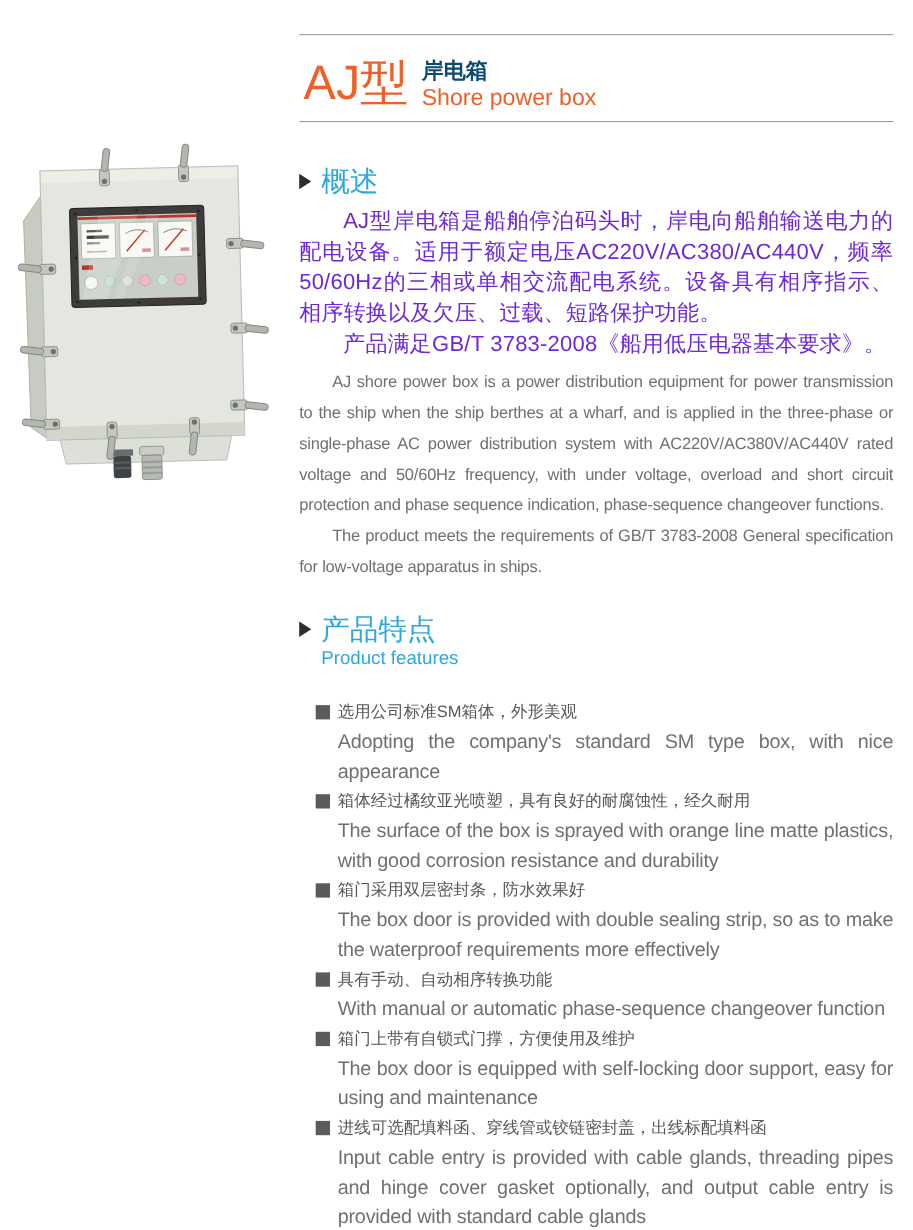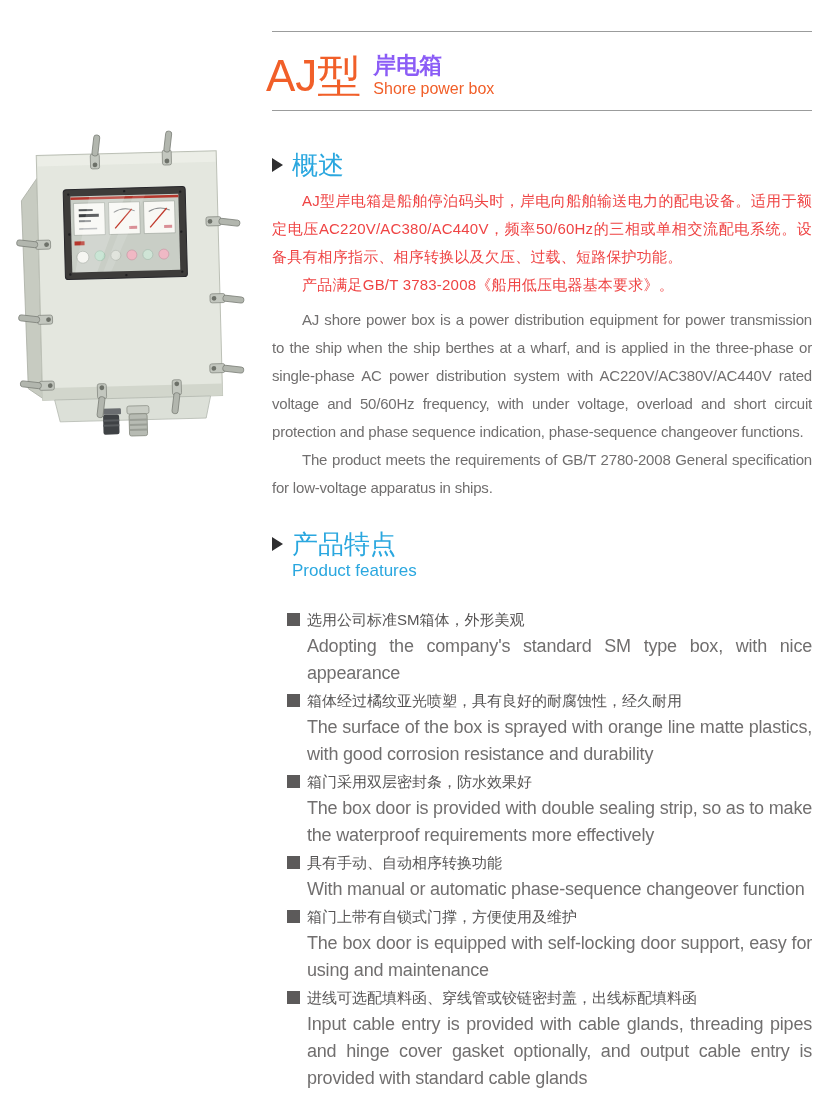--- a/index.html
+++ b/index.html
@@ -6,36 +6,36 @@
   body{
     width:830px;height:1118px;position:relative;background:#ffffff;
     font-family:"Liberation Sans","DejaVu Sans",sans-serif;
     overflow:hidden;
   }
   .rule{position:absolute;left:272px;width:540px;height:1px;background:#9b9c9c;}
   #rule-top{top:31px;}
   #rule-title-bottom{top:110px;}
 
   
-  .title-block{position:absolute;left:266px;top:52px;display:flex;align-items:flex-start;}
+  .title-block{position:absolute;left:276px;top:52px;display:flex;align-items:flex-start;}
   .model{font-size:44px;line-height:48px;color:#f15f29;letter-spacing:0px;font-weight:400;}
   .subtitle{margin-left:12px;padding-top:1px;}
-  .sub-cn{font-size:23px;line-height:24px;font-weight:bold;color:#8b5cf6;}
-  .sub-en{font-size:16px;line-height:23px;color:#f15f29;}
+  .sub-cn{font-size:20px;line-height:24px;font-weight:bold;color:#0c4a6e;}
+  .sub-en{font-size:21px;line-height:23px;color:#f15f29;}
 
   
   .col{position:absolute;left:272px;top:149px;width:540px;}
 
   .sec{position:relative;padding-left:20px;}
   .tri{position:absolute;left:0;top:9px;width:0;height:0;
        border-left:11px solid #2e2e30;border-top:7px solid transparent;border-bottom:7px solid transparent;}
   .h-cn{font-size:26px;line-height:32px;color:#2aa7df;}
   .h-en{font-size:17px;line-height:22px;color:#2aa7df;}
 
-  .cn-para{font-size:15px;line-height:28px;color:#ef4444;text-align:justify;text-indent:2em;
+  .cn-para{font-size:20px;line-height:28px;color:#6d28d9;text-align:justify;text-indent:2em;
            letter-spacing:0.2px;}
   .en-para{font-size:15px;line-height:28px;color:#716f6f;text-align:justify;text-indent:2em;
            letter-spacing:-0.2px;}
   #cn-para-1{margin-top:6px;}
   #en-para-1{margin-top:7px;}
   #sec-features{margin-top:26px;}
   .features{margin-top:24px;}
   .feature .f-cn{position:relative;padding-left:35px;font-size:15px;line-height:27px;color:#575555;}
   .feature .sq{position:absolute;left:15px;top:7px;width:13px;height:13px;background:#5c5a5a;}
   .feature .f-en{padding-left:35px;font-size:18px;line-height:27px;color:#716f6f;
@@ -159,21 +159,21 @@
 
   <div class="sec" id="sec-overview">
     <span class="tri"></span>
     <div class="h-cn">概述</div>
   </div>
 
   <div class="cn-para" id="cn-para-1">AJ型岸电箱是船舶停泊码头时，岸电向船舶输送电力的配电设备。适用于额定电压AC220V/AC380/AC440V，频率50/60Hz的三相或单相交流配电系统。设备具有相序指示、相序转换以及欠压、过载、短路保护功能。</div>
   <div class="cn-para">产品满足GB/T 3783-2008《船用低压电器基本要求》。</div>
 
   <div class="en-para" id="en-para-1">AJ shore power box is a power distribution equipment for power transmission to the ship when the ship berthes at a wharf, and is applied in the three-phase or single-phase AC power distribution system with AC220V/AC380V/AC440V rated voltage and 50/60Hz frequency, with under voltage, overload and short circuit protection and phase sequence indication, phase-sequence changeover functions.</div>
-  <div class="en-para">The product meets the requirements of GB/T 2780-2008 General specification for low-voltage apparatus in ships.</div>
+  <div class="en-para">The product meets the requirements of GB/T 3783-2008 General specification for low-voltage apparatus in ships.</div>
 
   <div class="sec" id="sec-features">
     <span class="tri"></span>
     <div class="h-cn">产品特点</div>
     <div class="h-en">Product features</div>
   </div>
 
   <div class="features">
     <div class="feature">
       <div class="f-cn"><span class="sq"></span><span>选用公司标准SM箱体，外形美观</span></div>

